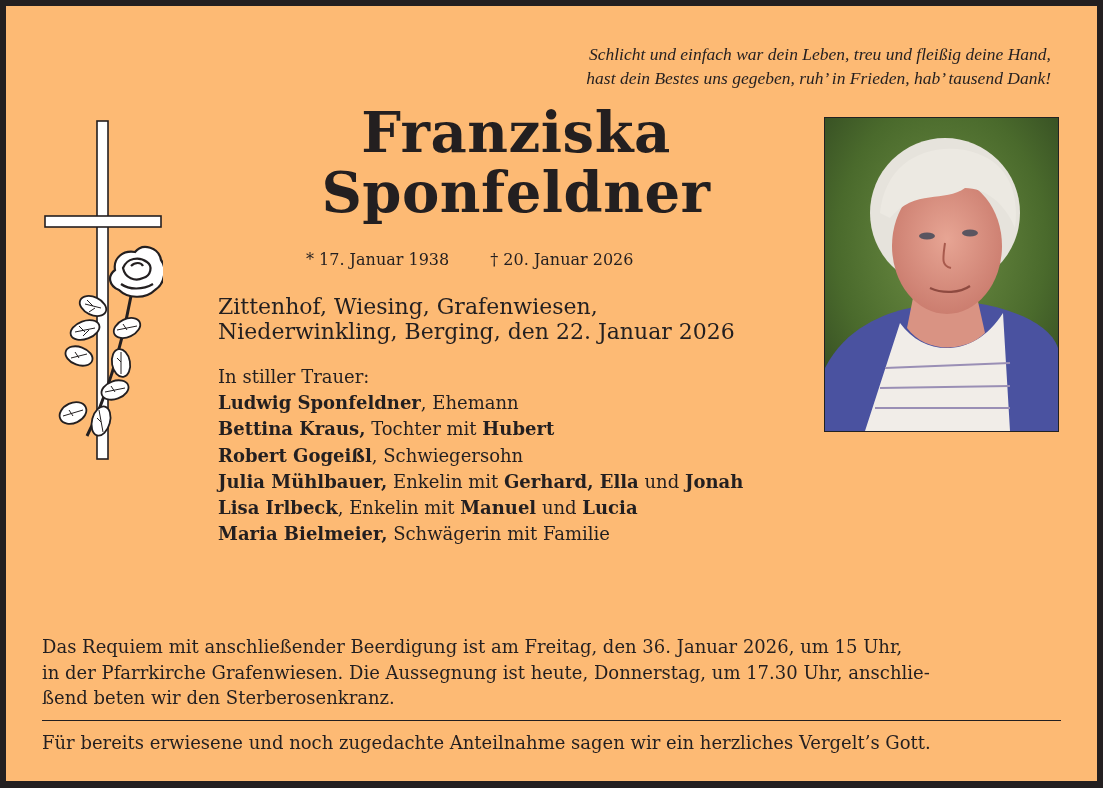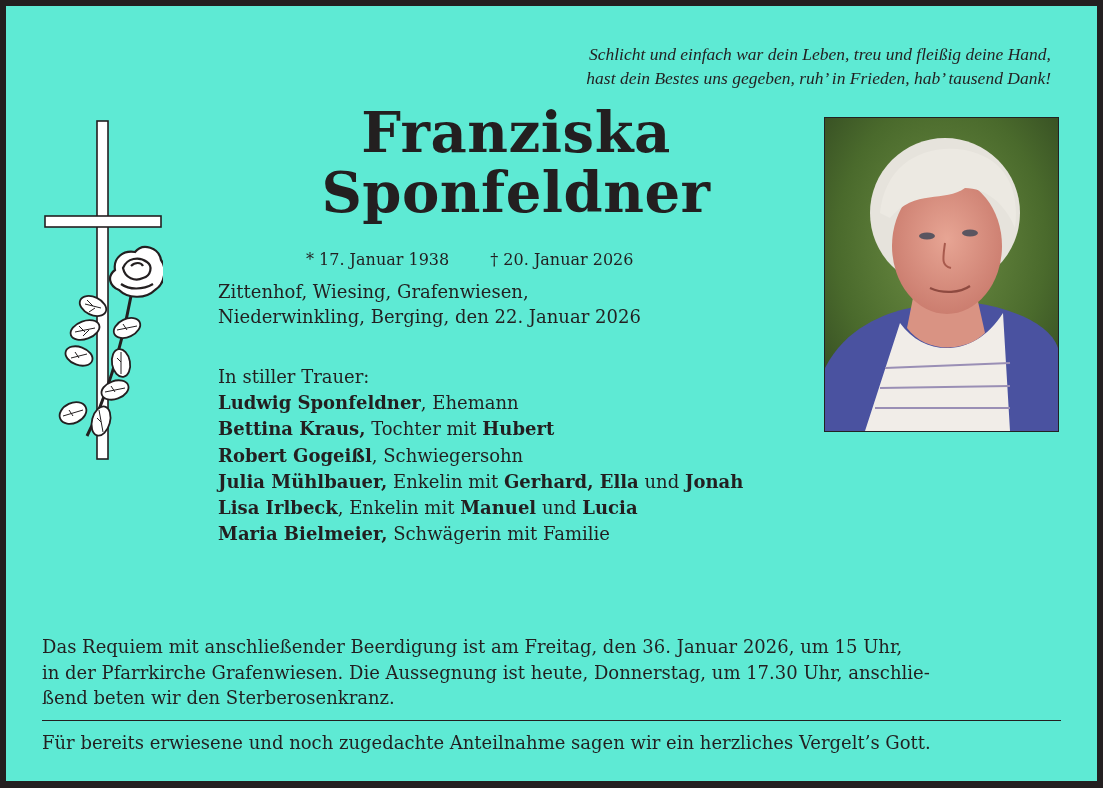--- a/index.html
+++ b/index.html
@@ -4,40 +4,40 @@
 <style>
   html, body { margin: 0; padding: 0; }
   body {
     width: 1103px; height: 788px; overflow: hidden;
     background: #231f20;
     font-family: "DejaVu Serif", "Liberation Serif", serif;
     color: #231f20;
   }
   .frame {
     position: absolute; left: 6px; top: 6px; width: 1091px; height: 775px;
-    background: #5eead4;
+    background: #fdba74;
   }
   .motto {
     position: absolute; right: 46px; top: 36px; width: 700px;
     text-align: right; font-style: italic; font-size: 17.5px; line-height: 24px;
     font-family: "Liberation Serif", "DejaVu Serif", serif;
   }
   .cross-art { position: absolute; left: 37px; top: 112px; width: 120px; height: 345px; }
   .name {
     position: absolute; left: 245px; top: 96px; width: 530px; text-align: center;
     font-weight: bold; font-size: 56px; line-height: 60px; letter-spacing: 0.5px;
   }
   .dates {
     position: absolute; left: 300px; top: 243px; font-size: 16px; line-height: 22px;
     white-space: nowrap;
   }
   .dates span { display: inline-block; }
   .dates .death { margin-left: 36px; }
   .place {
-    position: absolute; left: 212px; top: 273px; font-size: 18px; line-height: 25px;
+    position: absolute; left: 212px; top: 288px; font-size: 22px; line-height: 25px;
   }
   .mourners {
     position: absolute; left: 212px; top: 358px; font-size: 18px; line-height: 26.2px;
   }
   .mourners b { font-weight: bold; }
   .photo {
     position: absolute; left: 818px; top: 111px; width: 233px; height: 313px;
     border: 1px solid #222; overflow: hidden; background: #3f5e2a;
   }
   .service {

